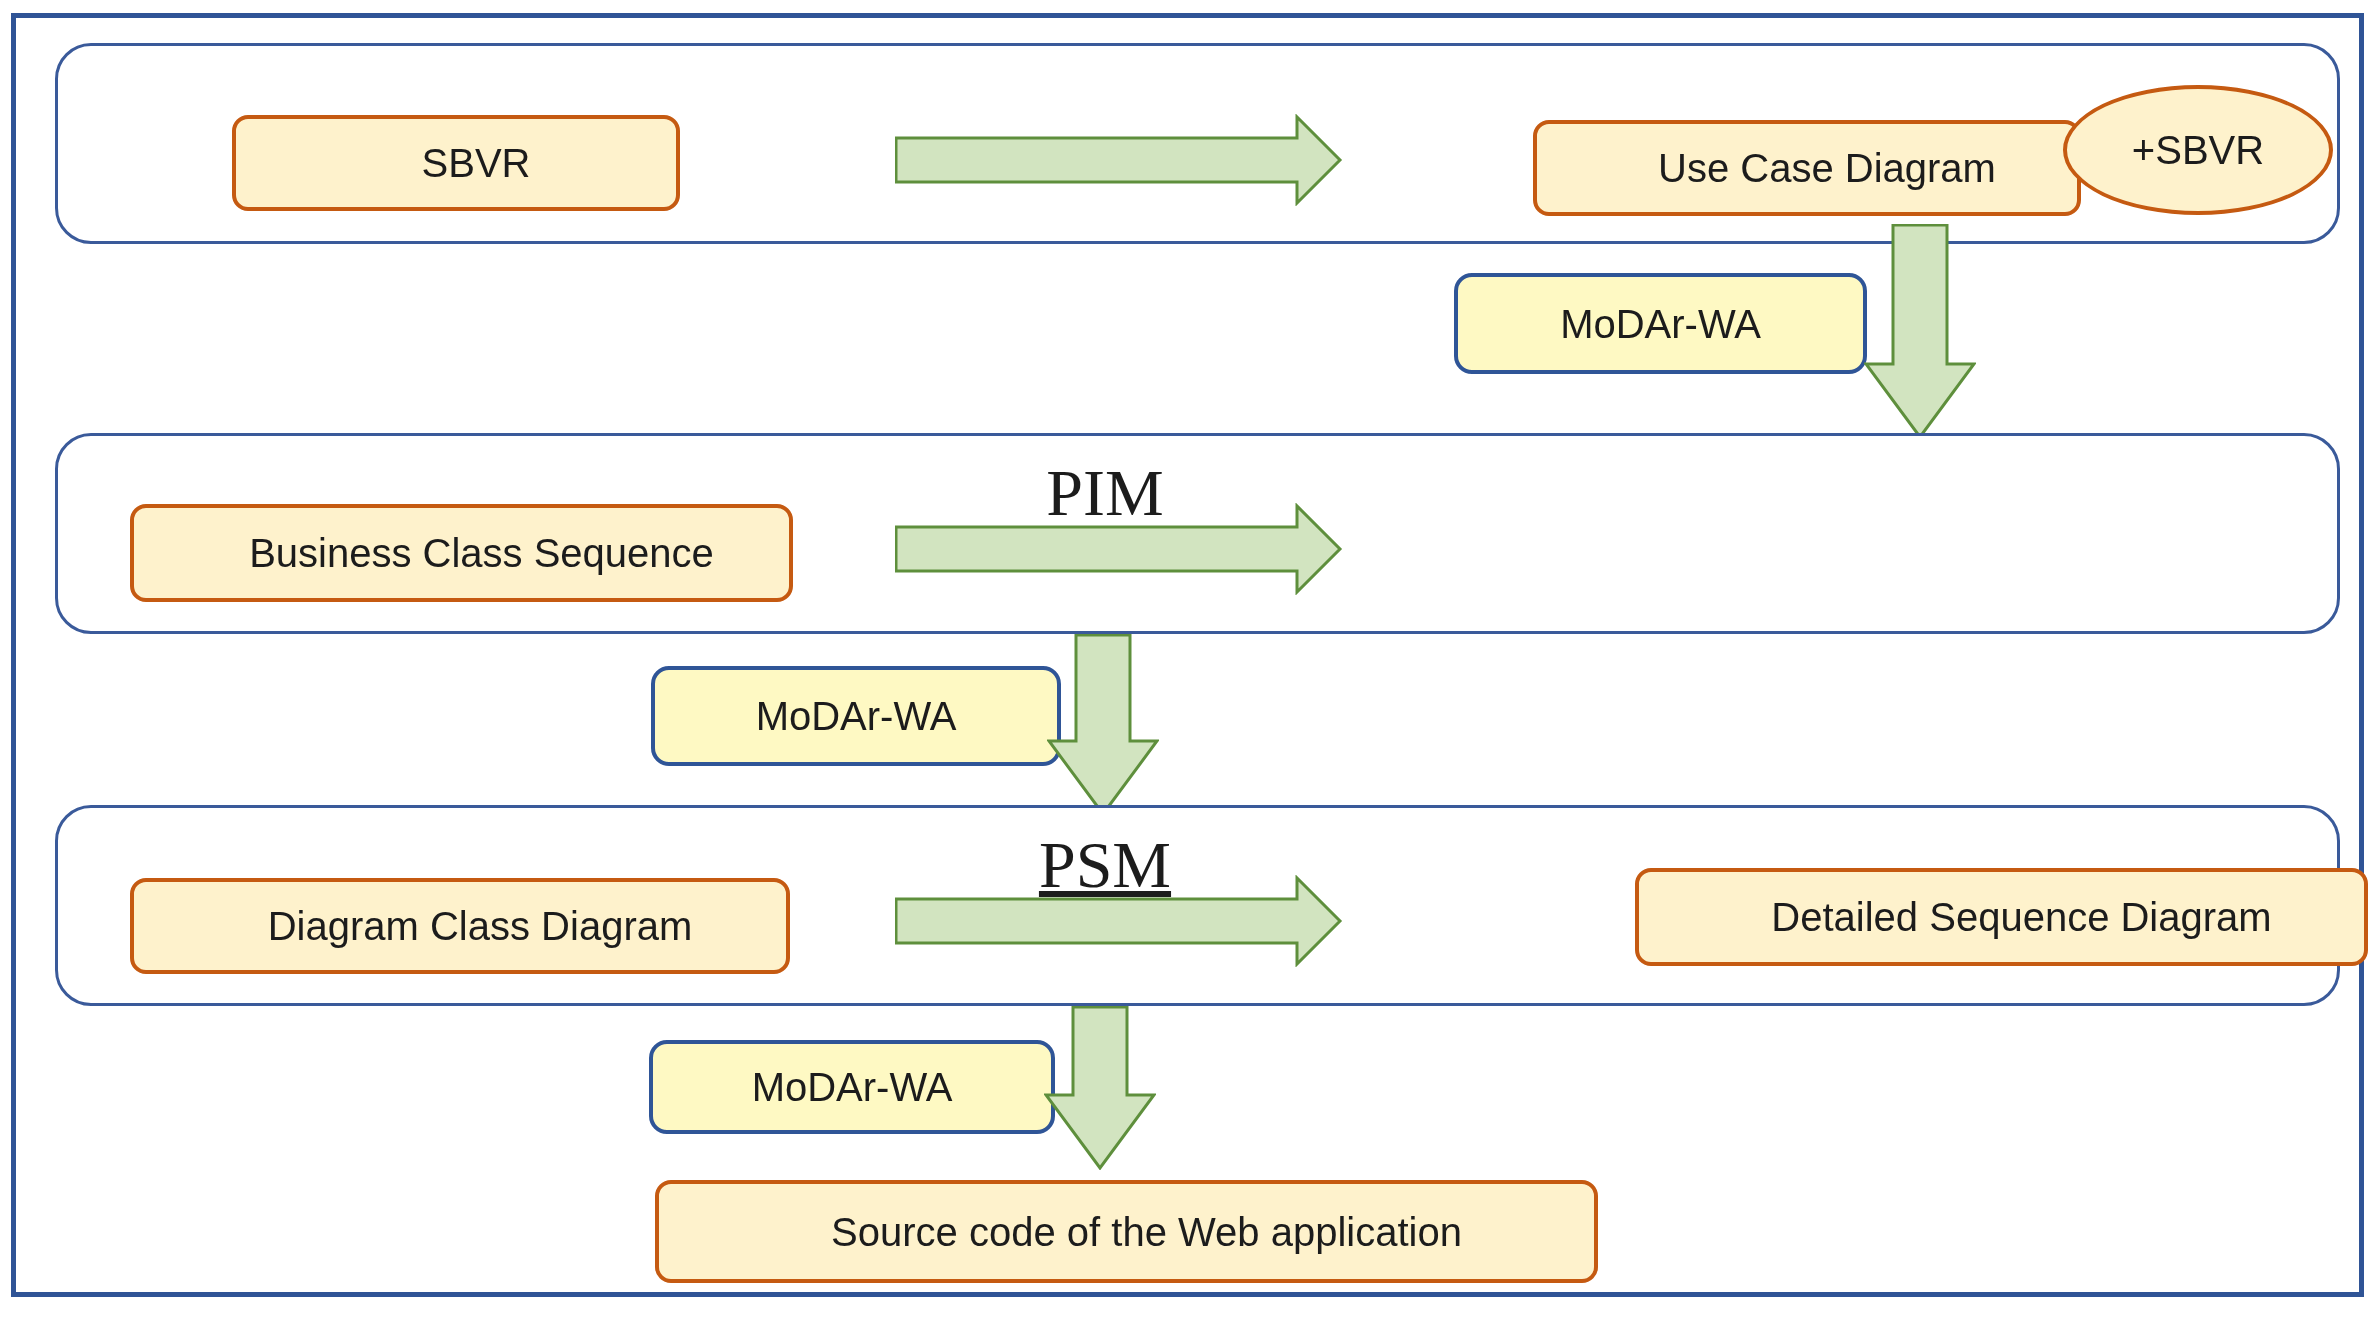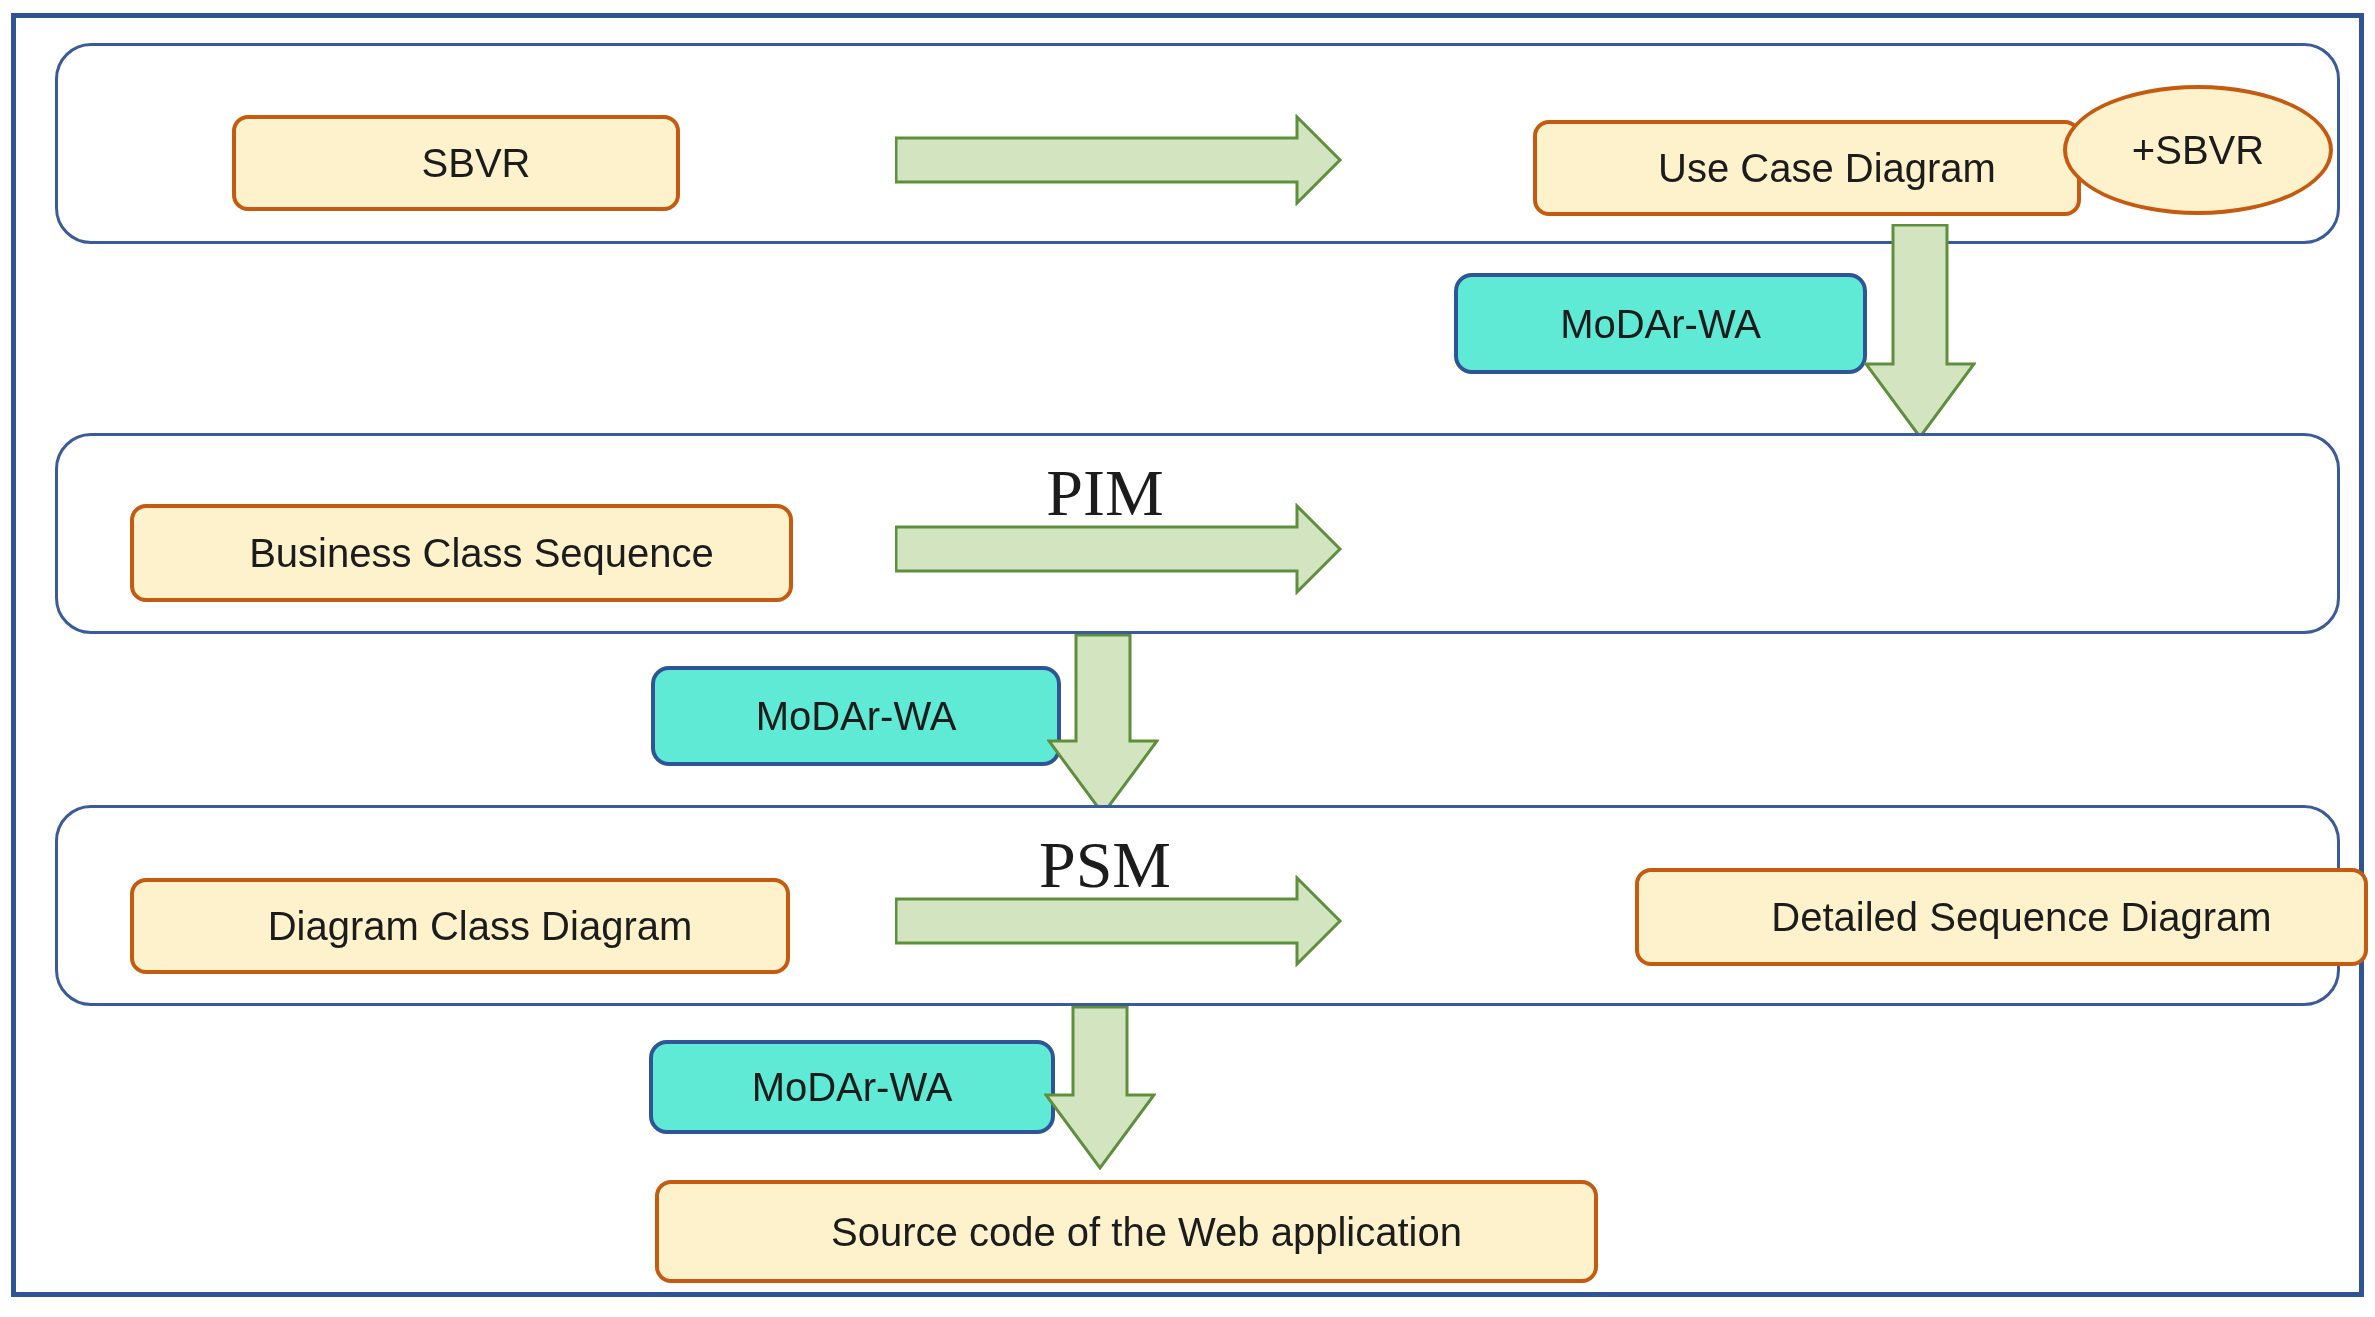--- a/index.html
+++ b/index.html
@@ -17,21 +17,21 @@
   }
   .row-cim{top:43px;}
   .row-pim{top:433px;}
   .row-psm{top:805px;}
   .model-box{
     position:absolute;background:#FEF2CC;border:4px solid #C55A11;border-radius:16px;
     display:flex;align-items:center;justify-content:center;
     font-size:40px;line-height:1;white-space:nowrap;padding-left:40px;
   }
   .tool-box{
-    position:absolute;background:#5eead4;border:4px solid #2F5597;border-radius:18px;
+    position:absolute;background:#fef9c3;border:4px solid #2F5597;border-radius:18px;
     display:flex;align-items:center;justify-content:center;
     font-size:40px;line-height:1;white-space:nowrap;
   }
   .ellipse-box{
     position:absolute;background:#FEF2CC;border:4px solid #C55A11;border-radius:50%;
     display:flex;align-items:center;justify-content:center;
     font-size:40px;line-height:1;white-space:nowrap;
   }
   .level-label{
     position:absolute;width:300px;text-align:center;
@@ -102,21 +102,21 @@
       <polygon points="29,1 83,1 83,107 110,107 56,180 2,107 29,107" fill="#D2E4C0" stroke="#5E8F3C" stroke-width="3"></polygon>
     </svg>
   </div>
 
   <div class="level-row row-psm"></div>
 
   <div class="model-box" style="left:130px;top:878px;width:612px;height:88px;">
     <span>Diagram Class Diagram</span>
   </div>
 
-  <div class="level-label" style="left:955px;top:832px;">PSM</div>
+  <div class="level-label" style="left:955px;top:832px;text-decoration:underline;">PSM</div>
 
   <div class="arrow" style="left:895px;top:875px;">
     <svg width="448" height="92" viewBox="0 0 448 92">
       <polygon points="1,24 402,24 402,3 445,46 402,89 402,68 1,68" fill="#D2E4C0" stroke="#5E8F3C" stroke-width="3"></polygon>
     </svg>
   </div>
 
   <div class="model-box" style="left:1635px;top:868px;width:685px;height:90px;">
     <span>Detailed Sequence Diagram</span>
   </div>

